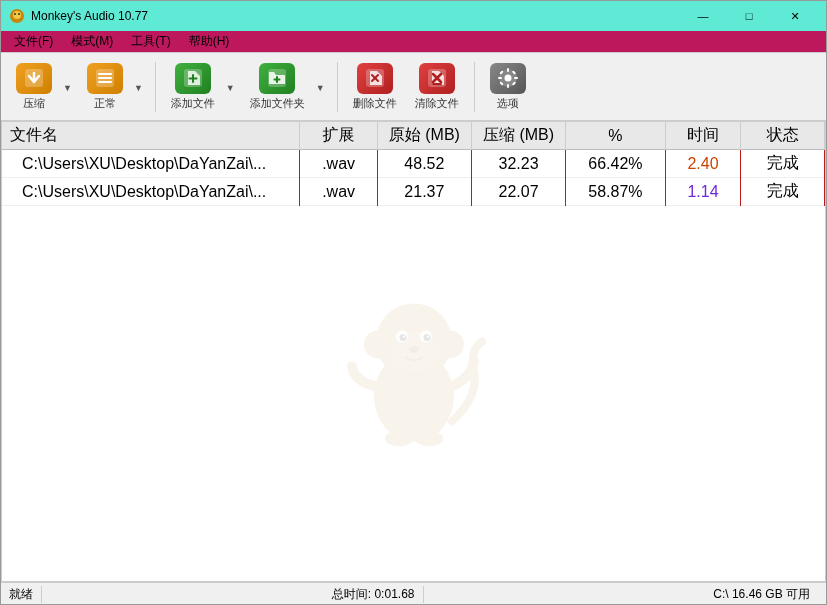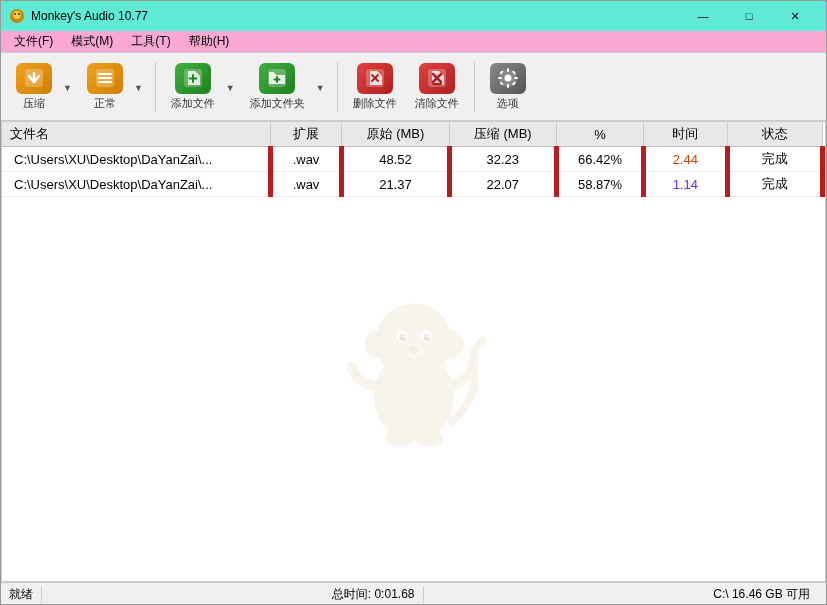--- a/index.html
+++ b/index.html
@@ -48,21 +48,21 @@
       background: transparent;
     }
 
     
     #menu-bar {
       height: 22px;
       display: flex;
       align-items: center;
       padding: 0 4px;
       border-bottom: 1px solid #ccc;
-      background: #f9a8d4;
+      background: #be185d;
     }
     .menu-item {
       padding: 2px 8px;
       cursor: pointer;
       font-size: 12px;
       border: 1px solid transparent;
     }
 
     
     #toolbar {
@@ -144,41 +144,41 @@
     #table-container {
       flex: 1;
       overflow: auto;
       background: #fff;
       border: 1px solid #ccc;
       margin: 0;
     }
     #file-table {
       width: 100%;
       border-collapse: collapse;
-      font-size: 13px;
+      font-size: 16px;
     }
     #file-table thead tr {
       background: #e8e8e8;
       border-bottom: 1px solid #bbb;
     }
     #file-table thead th {
       padding: 3px 8px;
       text-align: center;
       border-right: 1px solid #ccc;
       font-weight: normal;
       white-space: nowrap;
     }
     #file-table thead th:first-child { text-align: left; }
     #file-table tbody tr {
       border-bottom: 1px solid #eee;
     }
     #file-table tbody td {
-      padding: 3px 12px;
+      padding: 3px 20px;
       text-align: center;
-      border-right: 5px solid #b91c1c;
+      border-right: 1px solid #b91c1c;
     }
     #file-table tbody td:first-child { text-align: left; }
 
     
     #monkey-watermark {
       position: absolute;
       left: 50%;
       top: 50%;
       transform: translate(-50%, -20%);
       opacity: 0.12;
@@ -367,21 +367,21 @@
           <th style="width:80px;">状态</th>
         </tr>
       </thead>
       <tbody id="table-body">
       <tr>
             <td>C:\Users\XU\Desktop\DaYanZai\...</td>
             <td>.wav</td>
             <td>48.52</td>
             <td>32.23</td>
             <td>66.42%</td>
-            <td style="color: rgb(204, 68, 0);">2.44</td>
+            <td style="color: rgb(204, 68, 0);">2.40</td>
             <td>完成</td>
           </tr>
           <tr>
             <td>C:\Users\XU\Desktop\DaYanZai\...</td>
             <td>.wav</td>
             <td>21.37</td>
             <td>22.07</td>
             <td>58.87%</td>
             <td style="color: #6d28d9;">1.14</td>
             <td>完成</td>

